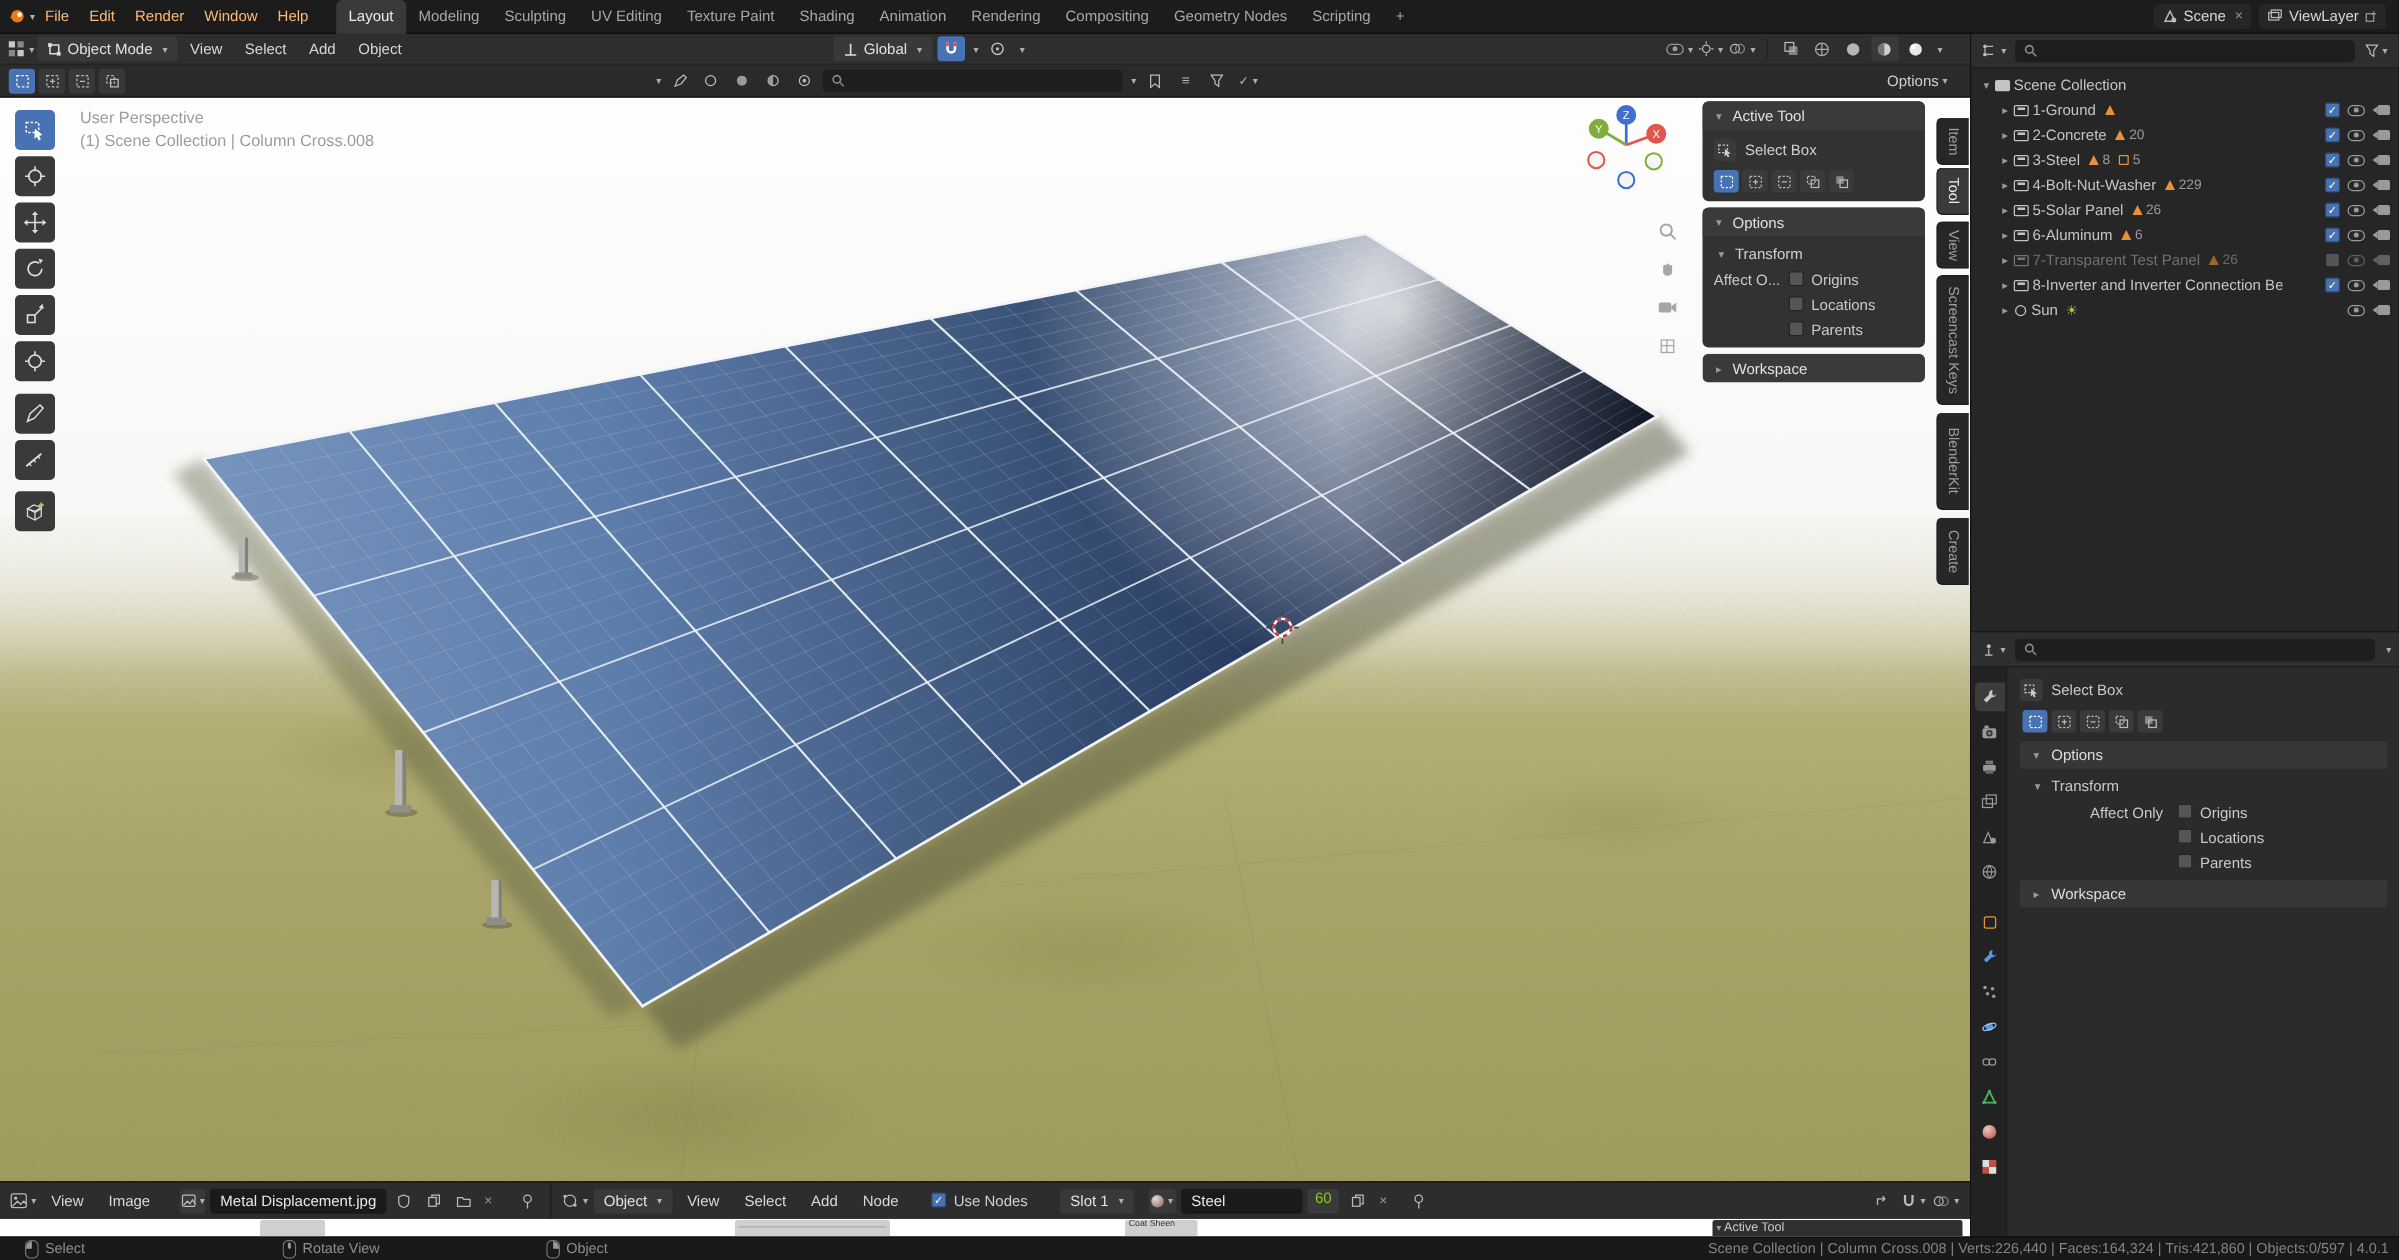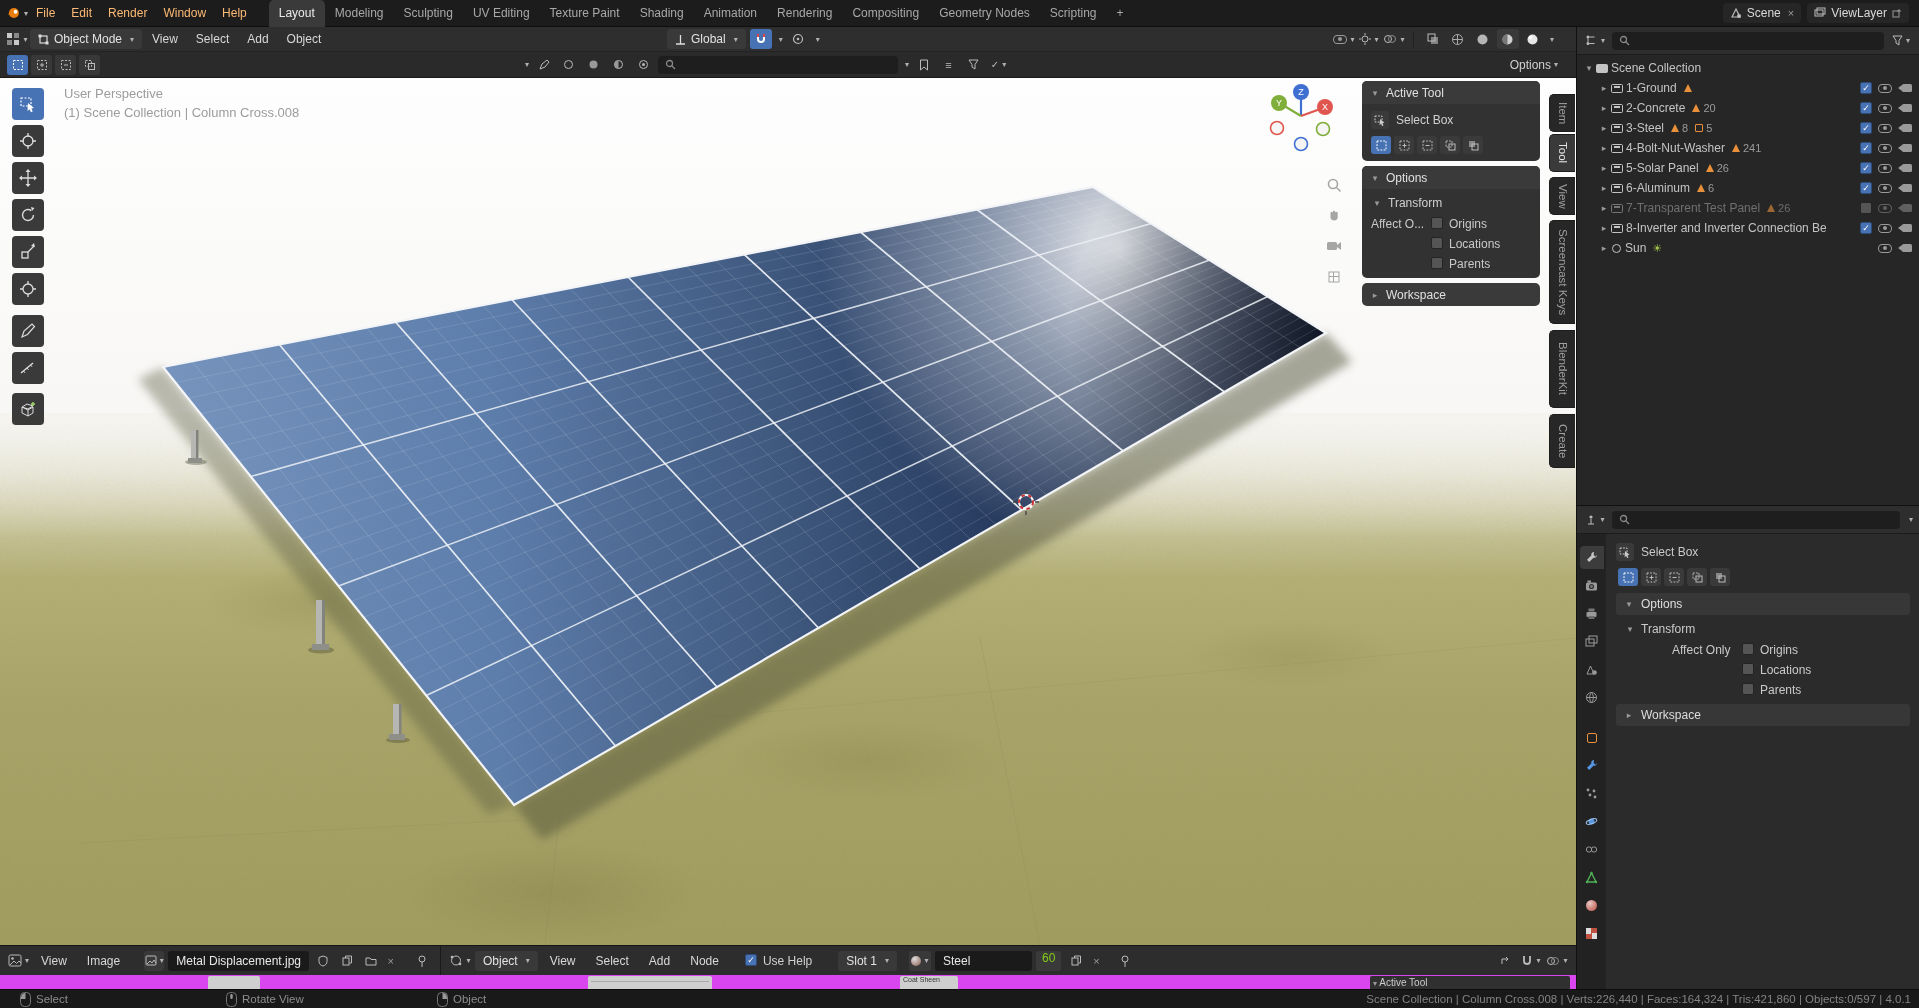--- a/index.html
+++ b/index.html
@@ -80,21 +80,21 @@
 .pt{width:24px;height:23px;border-radius:4px 0 0 4px;display:flex;align-items:center;justify-content:center;flex:none}
 .pt.on{background:#3c3c3c}
 .pt.gap{margin-top:12px}
 #prop-content{position:absolute;left:29px;top:28px;right:0;bottom:0;padding:9px 10px;display:flex;flex-direction:column;gap:7px;color:#c9c9c9}
 .phead2{height:22px;display:flex;align-items:center;gap:6px;padding:0 7px;background:#373737;border-radius:3px;color:#dedede}
 
 #img-header{position:absolute;left:0;top:945px;width:441px;height:30px;background:#2d2d2d;display:flex;align-items:center;gap:4px;padding:0 8px;border-top:1px solid #151515;border-right:1px solid #1a1a1a;z-index:20}
 #shader-header{position:absolute;left:441px;top:945px;width:1135px;height:30px;background:#2d2d2d;display:flex;align-items:center;gap:4px;padding:0 8px;border-top:1px solid #151515;z-index:20}
 .nfield{display:flex;align-items:center;gap:5px;background:#1a1a1a;border-radius:3px;height:20px;padding:0 8px;color:#e8e8e8}
 .chip{background:#3a3a3a;border-radius:3px;height:20px;display:flex;align-items:flex-start;padding:0 6px;color:#84cc16}
-#editor-sliver{position:absolute;left:0;top:975px;width:1576px;height:14px;background:#d946ef;overflow:hidden;z-index:19}
+#editor-sliver{position:absolute;left:0;top:975px;width:1576px;height:14px;background:#ffffff;overflow:hidden;z-index:19}
 .sliver-box{position:absolute;top:1px;background:#cfcfcf;border-radius:2px 2px 0 0;font-size:7px;color:#333;padding:0 3px;line-height:7px}
 
 #statusbar{position:absolute;left:0;top:989px;width:1919px;height:19px;background:#191919;display:flex;align-items:center;color:#8d8d8d;font-size:11.5px;border-top:1px solid #0c0c0c}
 #statusbar .st{position:absolute;display:flex;align-items:center;gap:5px}
 #statusbar .stats{position:absolute;right:8px;color:#848484}
 svg{display:block}
 </style>
 </head>
 <body>
 
@@ -736,21 +736,21 @@
             <span class="cam"></span>
           </span>
         </div>
     <div class="ol-row">
           <span class="ind"></span>
           <span class="tri">▸</span>
           <span class="colico"></span>
           <span>4-Bolt-Nut-Washer</span>
           <span class="badge">
             <span class="tribadge"></span>
-            <span>241</span>
+            <span>229</span>
           </span>
           <span class="ol-right">
             <span class="chk on">✓</span>
             <span class="eye"></span>
             <span class="cam"></span>
           </span>
         </div>
     <div class="ol-row">
           <span class="ind"></span>
           <span class="tri">▸</span>
@@ -1051,21 +1051,21 @@
   <div class="wbtn">
         <span>Object</span>
         <span class="dd">▾</span>
       </div>
   <span class="hmenu">View</span>
   <span class="hmenu">Select</span>
   <span class="hmenu">Add</span>
   <span class="hmenu">Node</span>
   <label class="chkrow" style="margin-left:14px">
         <span class="chk on">✓</span>
-        <span>Use Help</span>
+        <span>Use Nodes</span>
       </label>
   <div class="wbtn" style="margin-left:22px">
         <span>Slot 1</span>
         <span class="dd">▾</span>
       </div>
   <div class="ib bg" style="margin-left:8px">
         <span style="width:10px;height:10px;border-radius:50%;background:radial-gradient(circle at 35% 30%,#ddd,#8d5a52)"></span>
         <span class="dd">▾</span>
       </div>
   <div class="nfield" style="width:97px">

